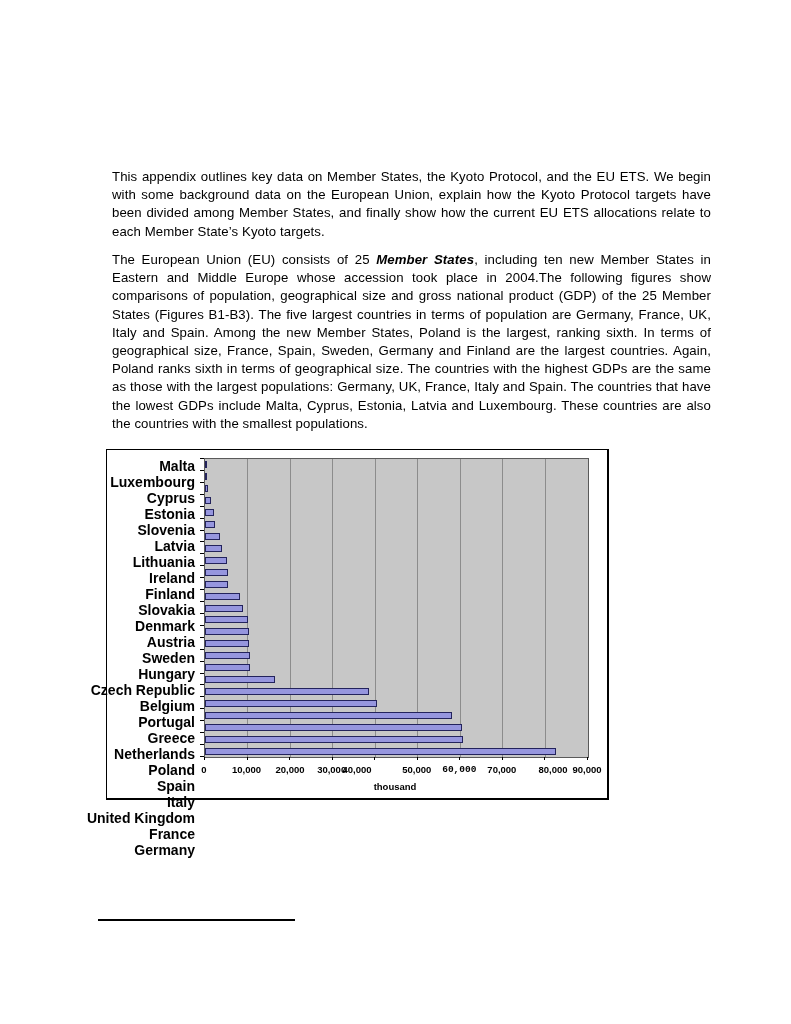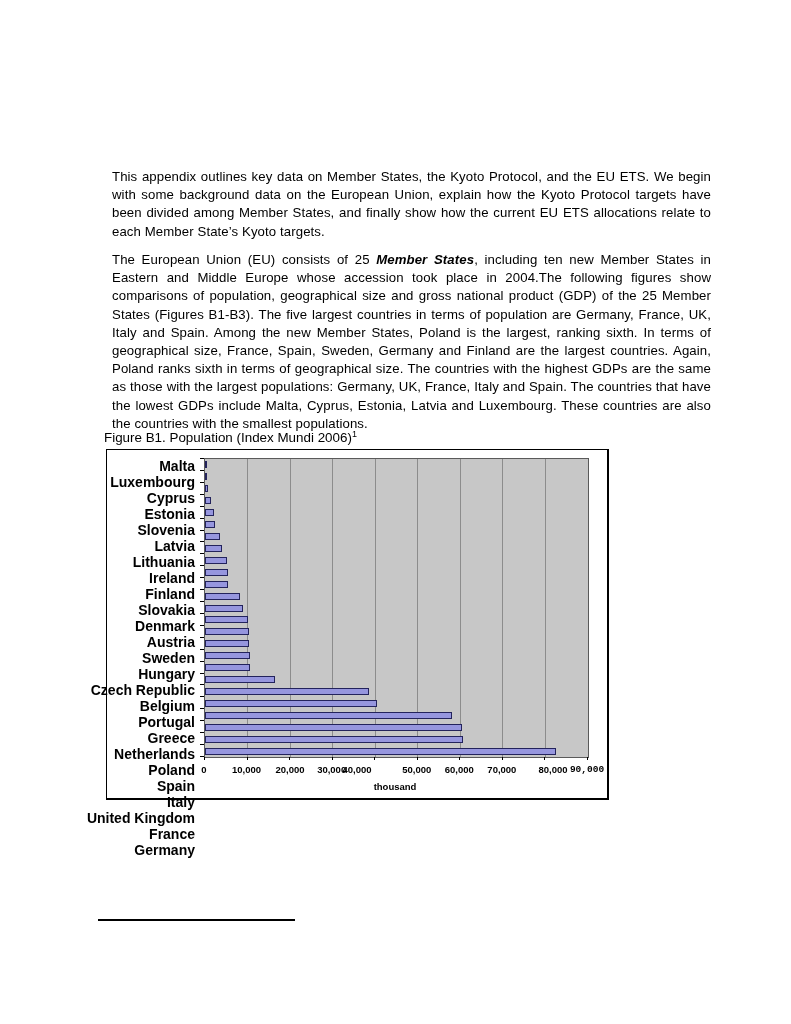--- a/index.html
+++ b/index.html
@@ -53,21 +53,20 @@
 </head>
 <body>
 
 <div class="page">
 
 
   <p class="body-para p1">This appendix outlines key data on Member States, the Kyoto Protocol, and the EU ETS. We begin with some background data on the European Union, explain how the Kyoto Protocol targets have been divided among Member States, and finally show how the current EU ETS allocations relate to each Member State’s Kyoto targets.</p>
 
   <p class="body-para p2"><span>The European Union (EU) consists of 25 </span><span class="bi">Member States</span><span>, including ten new Member States in Eastern and Middle Europe whose accession took place in 2004.The following figures show comparisons of population, geographical size and gross national product (GDP) of the 25 Member States (Figures B1-B3). The five largest countries in terms of population are Germany, France, UK, Italy and Spain. Among the new Member States, Poland is the largest, ranking sixth. In terms of geographical size, France, Spain, Sweden, Germany and Finland are the largest countries. Again, Poland ranks sixth in terms of geographical size. The countries with the highest GDPs are the same as those with the largest populations: Germany, UK, France, Italy and Spain. The countries that have the lowest GDPs include Malta, Cyprus, Estonia, Latvia and Luxembourg. These countries are also the countries with the smallest populations.</span></p>
 
-  <div class="caption"><span>Figure B1. Population (Index Mundi 2006)</span><sup>1</sup></div>
 
   <div class="chart-box">
     <div class="ylabels" id="ylabels">
         <div class="ylabel">Malta</div>
         <div class="ylabel">Luxembourg</div>
         <div class="ylabel">Cyprus</div>
         <div class="ylabel">Estonia</div>
         <div class="ylabel">Slovenia</div>
         <div class="ylabel">Latvia</div>
         <div class="ylabel">Lithuania</div>
@@ -132,27 +131,27 @@
         <div class="xlabel" style="left: 139.556px;">10,000</div>
         <div class="xtick" style="left: 182.111px; top: 307px;"></div>
         <div class="xlabel" style="left: 183px;">20,000</div>
         <div class="xtick" style="left: 224.667px; top: 307px;"></div>
         <div class="xlabel" style="left: 224.667px;">30,000</div>
         <div class="xtick" style="left: 267.222px; top: 307px;"></div>
         <div class="xlabel" style="left: 250px;">40,000</div>
         <div class="xtick" style="left: 309.778px; top: 307px;"></div>
         <div class="xlabel" style="left: 309.778px;">50,000</div>
         <div class="xtick" style="left: 352.333px; top: 307px;"></div>
-        <div class="xlabel" style="left: 352.333px;">60,000</div>
+        <div class="xlabel" style="left: 352.333px; font-family: Liberation Mono, monospace;">60,000</div>
         <div class="xtick" style="left: 394.889px; top: 307px;"></div>
         <div class="xlabel" style="left: 394.889px;">70,000</div>
         <div class="xtick" style="left: 437.444px; top: 307px;"></div>
         <div class="xlabel" style="left: 446px;">80,000</div>
         <div class="xtick" style="left: 480px; top: 307px;"></div>
-        <div class="xlabel" style="left: 480px; font-family: Liberation Mono, monospace;">90,000</div>
+        <div class="xlabel" style="left: 480px;">90,000</div>
         <div class="ytick" style="left: 93px; top: 8px;"></div>
         <div class="ytick" style="left: 93px; top: 19.92px;"></div>
         <div class="ytick" style="left: 93px; top: 31.84px;"></div>
         <div class="ytick" style="left: 93px; top: 43.76px;"></div>
         <div class="ytick" style="left: 93px; top: 55.68px;"></div>
         <div class="ytick" style="left: 93px; top: 67.6px;"></div>
         <div class="ytick" style="left: 93px; top: 79.52px;"></div>
         <div class="ytick" style="left: 93px; top: 91.44px;"></div>
         <div class="ytick" style="left: 93px; top: 103.36px;"></div>
         <div class="ytick" style="left: 93px; top: 115.28px;"></div>

